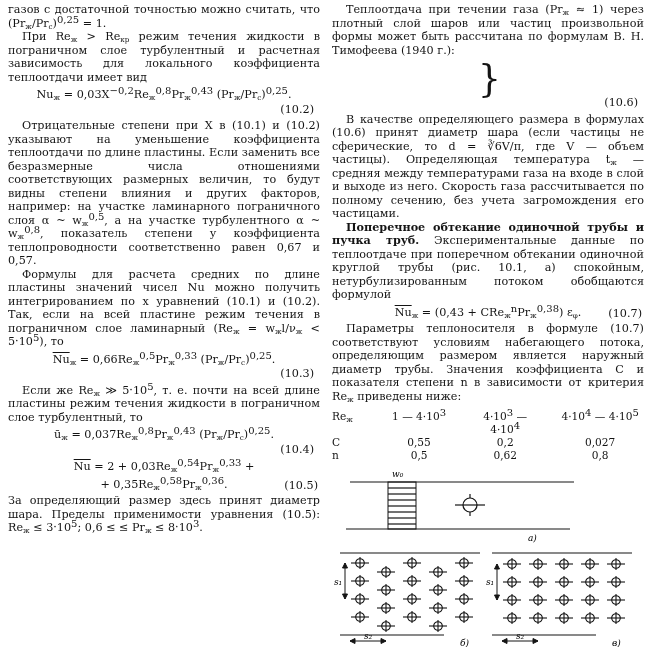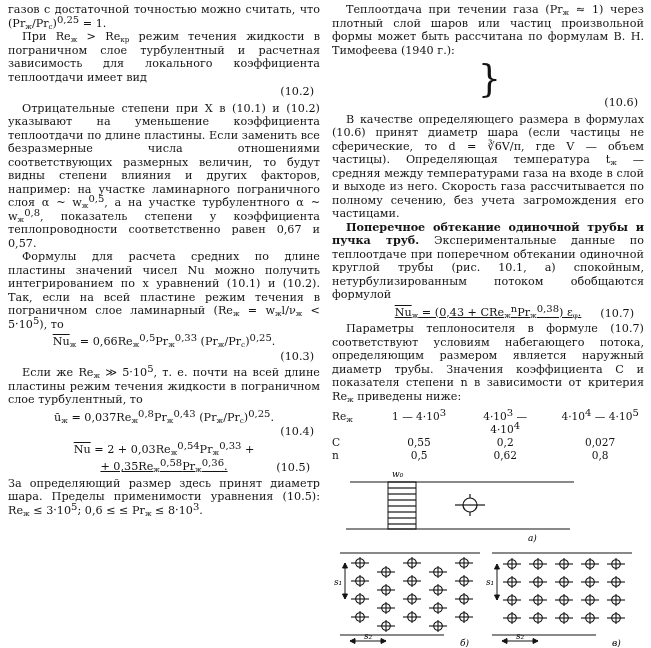--- a/index.html
+++ b/index.html
@@ -10,42 +10,43 @@
   .page{display:flex;gap:12px;padding:3px 5px 0 8px;}
   .col{width:312px;font-size:11.2px;line-height:13.5px;text-align:justify;}
   p{margin:0;}
   .jp{text-indent:14px;}
   .noind{text-indent:0;}
   sub{font-size:7.2px;vertical-align:-2px;line-height:0;}
   sup{font-size:10px;vertical-align:4px;line-height:0;}
   .ov{text-decoration:overline;}
   .eq{text-align:center;margin:4px 0 1px;white-space:nowrap;}
   .eqnum{text-align:right;margin:1px 6px 3px 0;}
-  .eqrow{position:relative;text-align:center;margin:4px 0 3px;white-space:nowrap;text-decoration:underline;}
-  .eqrow .num{position:absolute;right:10px;top:1px;}
+  .eqrow{position:relative;text-align:center;margin:4px 0 3px;white-space:nowrap;}
+  .eqrow .num{position:absolute;right:2px;top:1px;}
   .bracegrp{display:flex;justify-content:center;align-items:center;margin:4px 0 0;}
   .bracelines div{text-align:left;line-height:17px;white-space:nowrap;}
   .brace{font-size:36px;font-weight:400;line-height:34px;margin-left:3px;transform:scaleY(1.05);}
   .ctable{display:grid;grid-template-columns:36px 1fr 1fr 1.25fr;column-gap:16px;
           font-size:10.6px;line-height:13px;margin:7px 0 5px;text-align:center;}
   .ctable .rowlab{text-align:left;}
   .fig{margin-top:2px;}
   .fig svg{display:block;}
   .fig text{font-family:"DejaVu Serif", serif;font-size:9px;font-style:italic;}
   .bundles{display:flex;margin-top:4px;}
   .caption{font-size:9.8px;line-height:11.6px;text-align:left;margin-top:5px;text-indent:0;}
 </style>
 </head>
 <body>
 
 <div class="page">
 
   <div class="col">
     <p class="jp noind">газов с достаточной точностью можно считать, что (Pr<sub>ж</sub>/Pr<sub>с</sub>)<sup>0,25</sup> = 1.</p>
     <p class="jp">При Re<sub>ж</sub> &gt; Re<sub>кр</sub> режим течения жидкости в пограничном слое турбулентный и расчетная зависимость для локального коэффициента теплоотдачи имеет вид</p>
+    <div class="eq">Nu<sub>ж</sub> = 0,03X<sup>−0,2</sup>Re<sub>ж</sub><sup>0,8</sup>Pr<sub>ж</sub><sup>0,43</sup> (Pr<sub>ж</sub>/Pr<sub>с</sub>)<sup>0,25</sup>.</div>
     <div class="eqnum">(10.2)</div>
     <p class="jp">Отрицательные степени при X в (10.1) и (10.2) указывают на уменьшение коэффициента теплоотдачи по длине пластины. Если заменить все безразмерные числа отношениями соответствующих размерных величин, то будут видны степени влияния и других факторов, например: на участке ламинарного пограничного слоя α ~ w<sub>ж</sub><sup>0,5</sup>, а на участке турбулентного α ~ w<sub>ж</sub><sup>0,8</sup>, показатель степени у коэффициента теплопроводности соответственно равен 0,67 и 0,57.</p>
     <p class="jp">Формулы для расчета средних по длине пластины значений чисел Nu можно получить интегрированием по x уравнений (10.1) и (10.2). Так, если на всей пластине режим течения в пограничном слое ламинарный (Re<sub>ж</sub> = w<sub>ж</sub>l/ν<sub>ж</sub> &lt; 5·10<sup>5</sup>), то</p>
     <div class="eq"><span class="ov">Nu</span><sub>ж</sub> = 0,66Re<sub>ж</sub><sup>0,5</sup>Pr<sub>ж</sub><sup>0,33</sup> (Pr<sub>ж</sub>/Pr<sub>с</sub>)<sup>0,25</sup>.</div>
     <div class="eqnum">(10.3)</div>
     <p class="jp">Если же Re<sub>ж</sub> ≫ 5·10<sup>5</sup>, т. е. почти на всей длине пластины режим течения жидкости в пограничном слое турбулентный, то</p>
     <div class="eq">ū<sub>ж</sub> = 0,037Re<sub>ж</sub><sup>0,8</sup>Pr<sub>ж</sub><sup>0,43</sup> (Pr<sub>ж</sub>/Pr<sub>с</sub>)<sup>0,25</sup>.</div>
     <div class="eqnum">(10.4)</div>
     <div class="eq"><span class="ov">Nu</span> = 2 + 0,03Re<sub>ж</sub><sup>0,54</sup>Pr<sub>ж</sub><sup>0,33</sup> +</div>
     <div class="eqrow">

